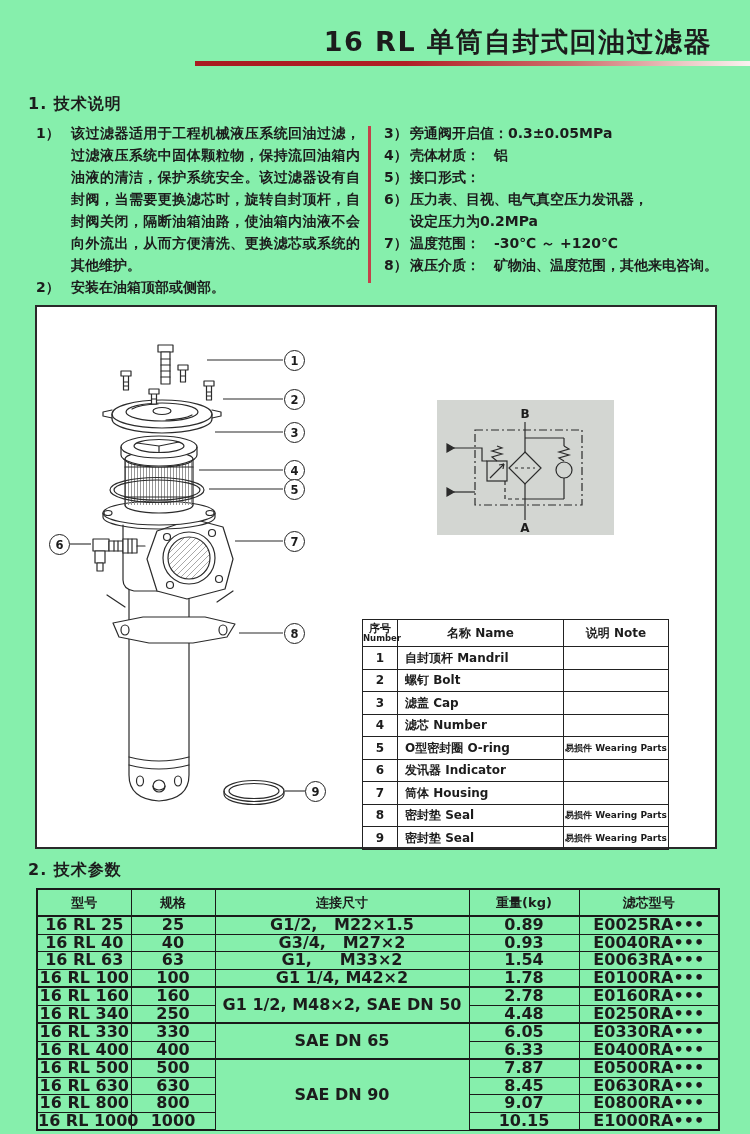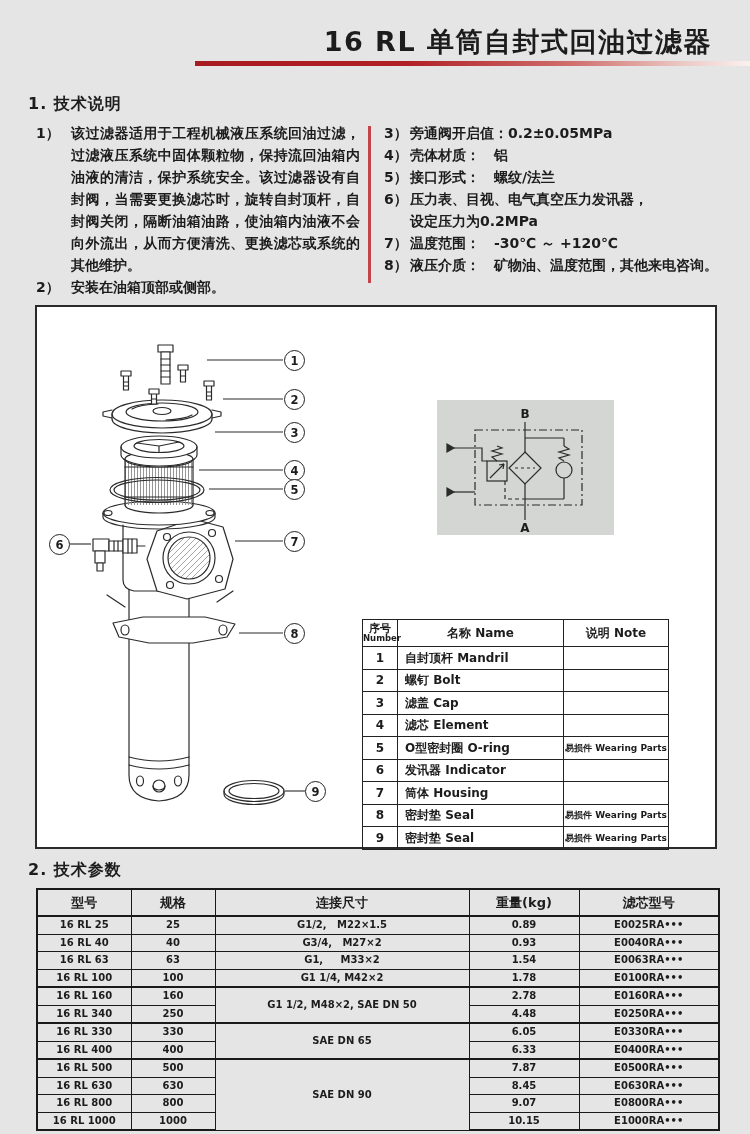--- a/index.html
+++ b/index.html
@@ -1,16 +1,16 @@
 <!DOCTYPE html>
 <html><head>
 <meta charset="utf-8">
 <style>
   html,body{margin:0;padding:0;}
-  .page{position:relative;width:750px;height:1134px;background:#e5e5e5;overflow:hidden;
+  .page{position:relative;width:750px;height:1134px;background:#86efac;overflow:hidden;
         font-family:"DejaVu Sans","Liberation Sans",sans-serif;color:#1c1c1c;}
   .title{position:absolute;top:24px;right:38px;font-size:27px;font-weight:bold;letter-spacing:1.5px;white-space:nowrap;}
   .red-bar{position:absolute;left:195px;right:0;top:61px;height:5px;
            background:linear-gradient(to right,#a81b20 0%,#b02025 38%,#cf6f6d 68%,#ecc9c5 88%,#faf1ef 100%);}
   .h1{position:absolute;left:28px;font-size:16px;font-weight:bold;letter-spacing:1px;}
   .h1.s1{top:94px;} .h1.s2{top:860px;}
 
   .col-left{position:absolute;left:36px;top:122px;width:324px;font-size:14px;font-weight:bold;line-height:22px;}
   .li{display:flex;}
   .li .num{flex:0 0 26px;}
@@ -34,21 +34,21 @@
   table.parts td{border:1.2px solid #222;text-align:center;padding:0;height:21.5px;font-size:12px;line-height:12px;}
   table.parts tr.hdr td{height:26px;}
   table.parts .num-cn{font-size:11px;line-height:11px;}
   table.parts .num-en{font-size:8.5px;line-height:9px;}
   table.parts td.name{text-align:left;padding-left:7px;}
   table.parts td.note{font-size:9px;}
 
   table.params{position:absolute;left:36px;top:888px;width:682px;border-collapse:collapse;table-layout:fixed;
                font-weight:bold;}
   table.params td{border:1.4px solid #1a1a1a;text-align:center;padding:0;height:16.5px;
-                  font-size:10px;line-height:12px;white-space:pre;}
+                  font-size:16px;line-height:12px;white-space:pre;}
   table.params tr.head td{height:25px;font-size:13px;border-bottom-width:2.5px;text-align:center;}
   table.params td{border-left-width:1.4px;}
   table.params tr td:first-child{border-left-width:2.5px;}
   table.params tr td:last-child{border-right-width:2.5px;}
   table.params tr.head td{border-top-width:2.5px;}
   table.params tr.last td{border-bottom-width:2.5px;}
   table.params tr.gb td{border-top-width:2.5px;}
 </style>
 </head>
 <body>
@@ -70,31 +70,30 @@
       <span class="txt">安装在油箱顶部或侧部。</span>
     </div>
   </div>
 
   <div class="red-divider"></div>
 
   <div class="col-right">
     <div class="spec-row">
       <span class="num">3）</span>
       <span class="label">旁通阀开启值：</span>
-      <span class="value">0.2±0.05MPa</span>
+      <span class="value">0.3±0.05MPa</span>
     </div>
     <div class="spec-row">
       <span class="num">4）</span>
       <span class="label">壳体材质：</span>
       <span class="value">铝</span>
     </div>
     <div class="spec-row">
       <span class="num">5）</span>
       <span class="label">接口形式：</span>
-      <span class="value">螺纹/法兰</span>
     </div>
     <div class="spec-row">
       <span class="num">6）</span>
       <span class="value"><span>压力表、目视、电气真空压力发讯器，</span><br><span>设定压力为0.2MPa</span></span>
     </div>
     <div class="spec-row">
       <span class="num">7）</span>
       <span class="label">温度范围：</span>
       <span class="value">-30℃ ～ +120℃</span>
     </div>
@@ -282,21 +281,21 @@
             <td class="name">螺钉 Bolt</td>
             <td class="note"></td>
           </tr>
       <tr>
             <td>3</td>
             <td class="name">滤盖 Cap</td>
             <td class="note"></td>
           </tr>
       <tr>
             <td>4</td>
-            <td class="name">滤芯 Element</td>
+            <td class="name">滤芯 Number</td>
             <td class="note"></td>
           </tr>
       <tr>
             <td>5</td>
             <td class="name">O型密封圈 O-ring</td>
             <td class="note">易损件 Wearing Parts</td>
           </tr>
       <tr>
             <td>6</td>
             <td class="name">发讯器 Indicator</td>

